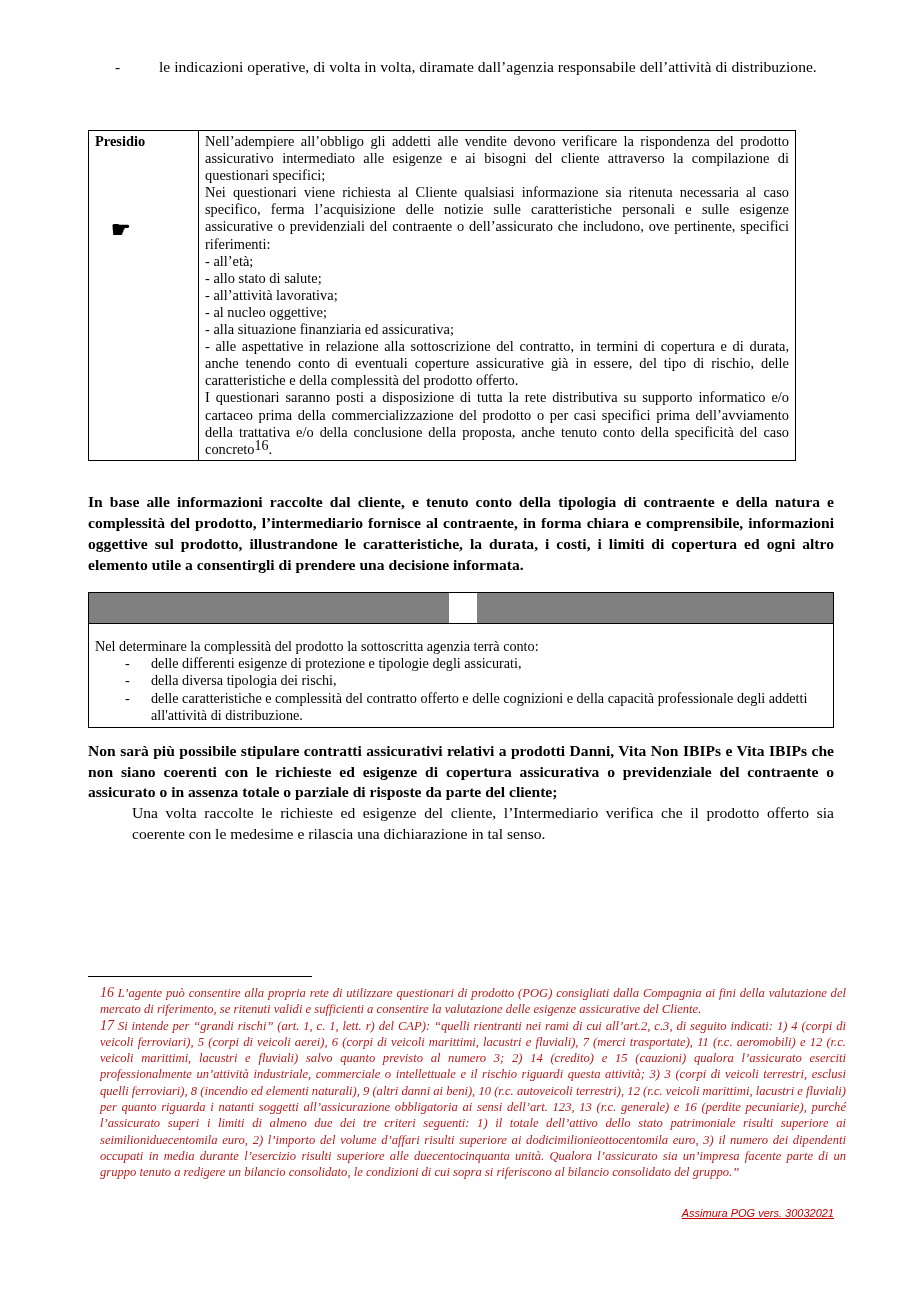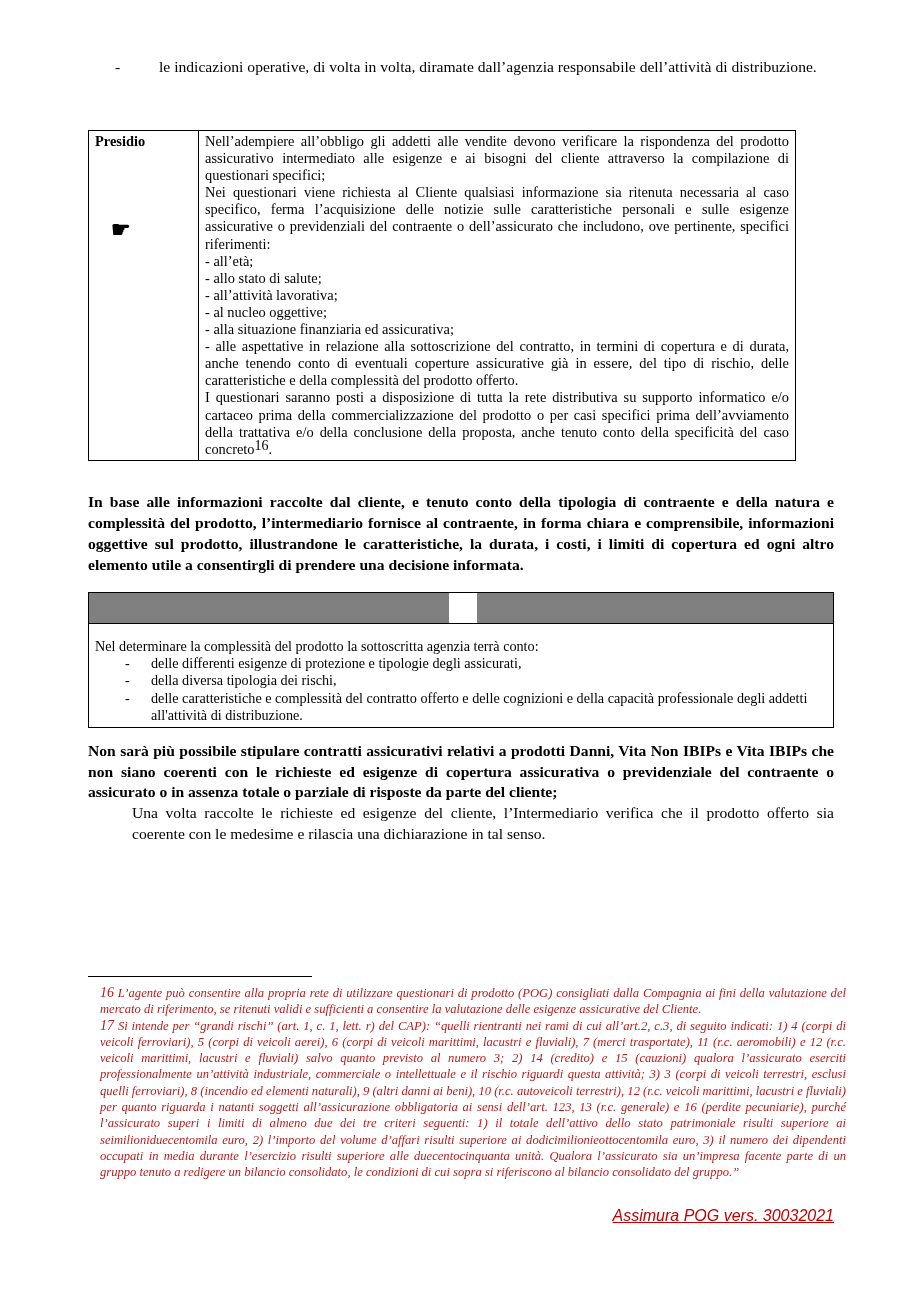--- a/index.html
+++ b/index.html
@@ -31,21 +31,21 @@
   .main-text { position:absolute; left:88px; top:741px; width:746px; font-size:15.6px; line-height:20.7px; text-align:justify; }
   .main-text .b { font-weight:bold; display:block; }
   .main-text .p { display:block;margin-left:44px; }
   .main-text u { text-decoration:underline; }
   sup.small { font-size:10px; vertical-align:5px; line-height:0; }
 
   .fn-rule { position:absolute; left:88px; top:976px; width:224px; height:0; border-top:1.5px solid #000; }
   .footnotes { position:absolute; left:76px; top:985px; width:746px; font-size:12.6px; line-height:16.3px; color:#b91c1c; font-style:italic; text-align:justify;margin-left:24px; }
   .footnotes .fn { display:block; }
   .footnotes .num { font-size:14px; }
-  .footer-ref { position:absolute; right:89px; top:1207px; font-family:"Liberation Sans", sans-serif; font-style:italic; font-size:16px; color:#c00000; text-decoration:underline; }
+  .footer-ref { position:absolute; right:89px; top:1207px; font-family:"Liberation Sans", sans-serif; font-style:italic; font-size:11px; color:#c00000; text-decoration:underline; }
 </style>
 </head>
 <body>
 
 <div class="page">
 
   <div class="bullet-top">
     <span class="dash">-</span>
     <span class="txt">le indicazioni operative, di volta in volta, diramate dall’agenzia responsabile dell’attività di distribuzione.</span>
   </div>

